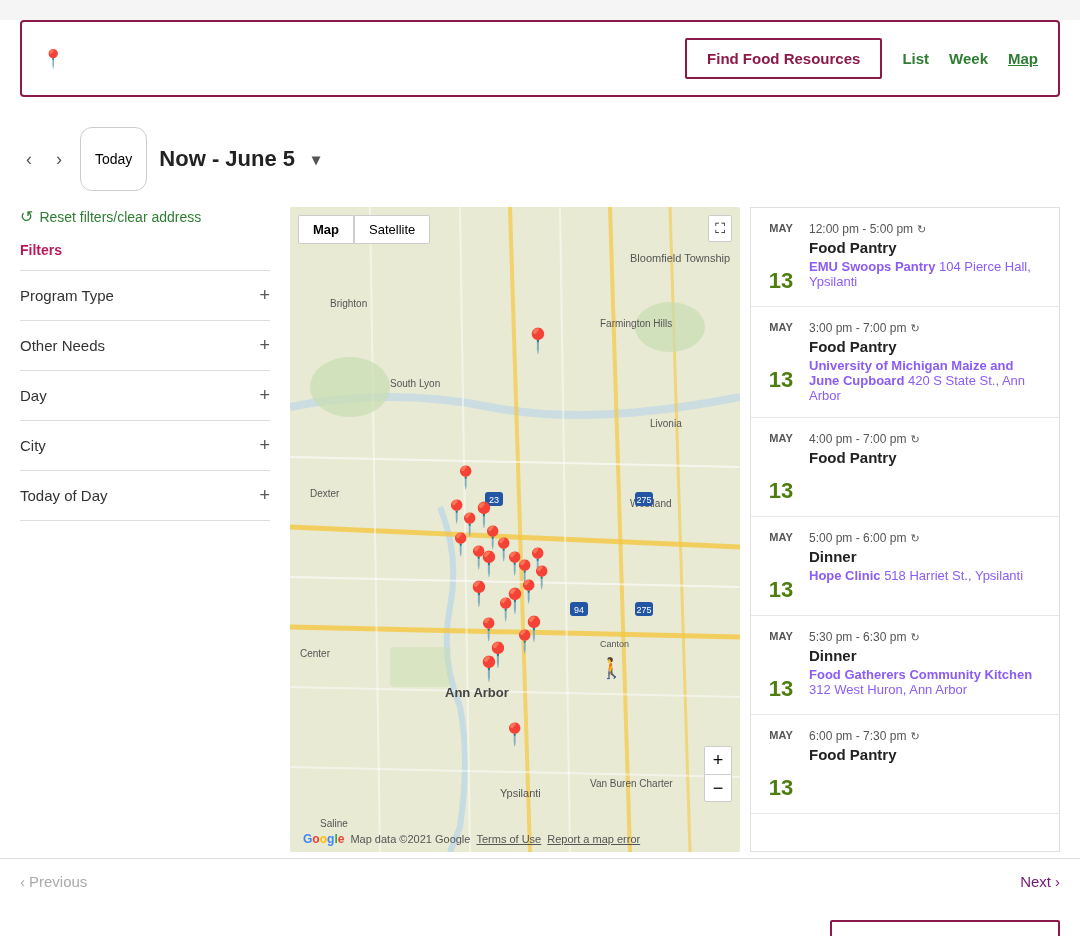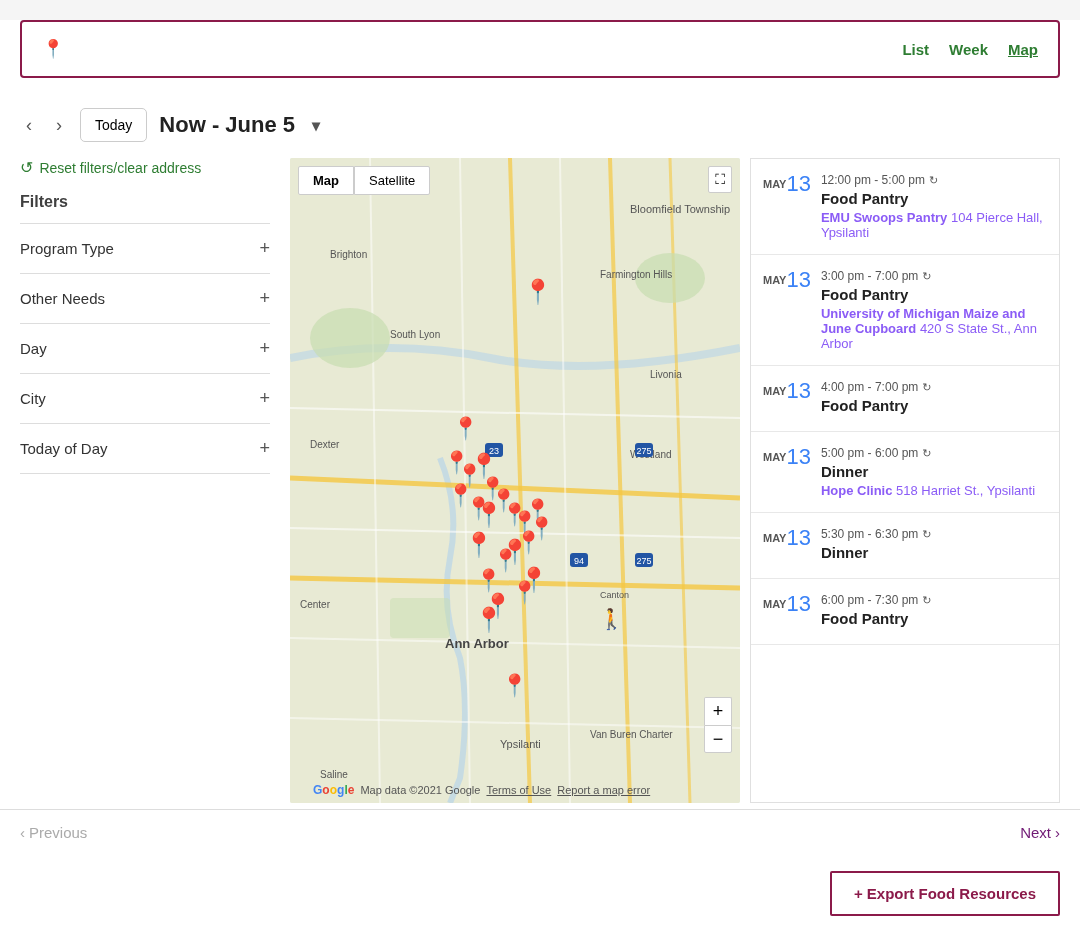--- a/index.html
+++ b/index.html
@@ -13,32 +13,32 @@
     .location-pin { color: #8b1a4a; font-size: 18px; }
     .search-input { border: none; outline: none; font-size: 15px; color: #888; width: 100%; background: transparent; }
     .header-actions { display: flex; align-items: center; gap: 20px; }
     .find-btn { border: 2px solid #8b1a4a; color: #8b1a4a; background: #fff; padding: 10px 20px; font-size: 15px; font-weight: 600; cursor: pointer; border-radius: 2px; }
     .view-btn { color: #2e7d32; font-size: 15px; font-weight: 600; cursor: pointer; background: none; border: none; }
     .view-btn.active { color: #2e7d32; text-decoration: underline; }
 
     
     .nav-bar { display: flex; align-items: center; gap: 12px; padding: 10px 20px 16px 20px; }
     .nav-arrow { background: none; border: none; font-size: 18px; color: #555; cursor: pointer; padding: 2px 6px; }
-    .today-btn { border: 1px solid #ccc; background: #fff; padding: 8px 14px; font-size: 14px; cursor: pointer; border-radius: 5px; }
+    .today-btn { border: 1px solid #ccc; background: #fff; padding: 23px 14px; font-size: 14px; cursor: pointer; border-radius: 12px; }
     .date-range { font-size: 22px; font-weight: 600; color: #222; display: flex; align-items: center; gap: 17px; }
     .date-range .chevron { font-size: 16px; color: #555; }
 
     
     .main-content { display: flex; gap: 0; padding: 0 20px; }
 
     
     .sidebar { width: 270px; flex-shrink: 0; padding-right: 20px; }
     .reset-filters { display: flex; align-items: center; gap: 6px; color: #2e7d32; font-size: 14px; font-weight: 500; cursor: pointer; margin-bottom: 16px; }
     .reset-icon { font-size: 16px; }
-    .filters-title { font-size: 16px; font-weight: 600; color: #404040; margin-bottom: 12px; }
+    .filters-title { font-size: 14px; font-weight: 600; color: #be185d; margin-bottom: 12px; }
     .filter-divider { border: none; border-top: 1px solid #ddd; margin: 0; }
     .filter-item { display: flex; align-items: center; justify-content: space-between; padding: 14px 0; border-bottom: 1px solid #ddd; cursor: pointer; }
     .filter-label { font-size: 15px; font-weight: 500; color: #333; }
     .filter-plus { font-size: 18px; color: #555; font-weight: 300; }
 
     
     .map-area { flex: 1; position: relative; }
     .map-container { width: 100%; height: 645px; position: relative; overflow: hidden; border-radius: 2px; background: #e8f0e8; }
 
     
@@ -50,33 +50,33 @@
     .map-tab:first-child { border-radius: 2px 0 0 2px; }
     .map-tab:last-child { border-radius: 0 2px 2px 0; }
 
     .map-expand-btn { position: absolute; top: 8px; right: 8px; background: #fff; border: 1px solid #ccc; padding: 4px 6px; cursor: pointer; z-index: 10; font-size: 14px; border-radius: 2px; }
 
     .map-zoom { position: absolute; bottom: 50px; right: 8px; display: flex; flex-direction: column; z-index: 10; }
     .zoom-btn { background: #fff; border: 1px solid #ccc; width: 28px; height: 28px; font-size: 18px; display: flex; align-items: center; justify-content: center; cursor: pointer; }
     .zoom-btn:first-child { border-radius: 2px 2px 0 0; border-bottom: none; }
     .zoom-btn:last-child { border-radius: 0 0 2px 2px; }
 
-    .map-footer { position: absolute; bottom: 6px; left: 23px; font-size: 11px; color: #555; display: flex; align-items: center; gap: 6px; }
+    .map-footer { position: absolute; bottom: 6px; left: 13px; font-size: 11px; color: #555; display: flex; align-items: center; gap: 6px; }
     .google-logo { font-size: 12px; font-weight: 700; }
     .google-logo span.g-blue { color: #4285F4; }
     .google-logo span.g-red { color: #EA4335; }
     .google-logo span.g-yellow { color: #FBBC05; }
     .google-logo span.g-green { color: #34A853; }
 
     
     .event-list { width: 310px; flex-shrink: 0; margin-left: 10px; height: 645px; overflow-y: auto; border: 1px solid #e0e0e0; }
     .event-item { display: flex; gap: 10px; padding: 14px 12px; border-bottom: 1px solid #e8e8e8; align-items: flex-start; }
-    .event-date { display: flex; flex-direction: row; align-items: center; min-width: 36px; }
+    .event-date { display: flex; flex-direction: column; align-items: center; min-width: 36px; }
     .event-month { font-size: 11px; font-weight: 700; color: #555; text-transform: uppercase; }
-    .event-day { font-size: 22px; font-weight: 400; color: #3b82f6; line-height: 1; }
+    .event-day { font-size: 22px; font-weight: 700; color: #4d7c0f; line-height: 1; margin-top: 36px; }
     .event-details { flex: 1; }
     .event-time { font-size: 12px; color: #555; display: flex; align-items: center; gap: 4px; margin-bottom: 3px; }
     .event-type { font-size: 15px; font-weight: 700; color: #222; margin-bottom: 3px; }
     .event-org { font-size: 13px; color: #8b5cf6; }
     .event-org strong { font-weight: 600; }
     .recur-icon { font-size: 11px; color: #555; }
 
     
     .pagination { display: flex; justify-content: space-between; align-items: center; padding: 14px 20px; border-top: 1px solid #ddd; margin-top: 6px; }
     .page-btn { display: flex; align-items: center; gap: 4px; background: none; border: none; font-size: 15px; color: #701a75; cursor: pointer; }
@@ -94,20 +94,21 @@
 </head>
 <body>
 
 <div class="page-wrapper">
 
   <div class="header">
     <div class="header-search">
       <span class="location-pin">📍</span>
     </div>
     <div class="header-actions">
+      <button class="find-btn">Find Food Resources</button>
       <button class="view-btn">List</button>
       <button class="view-btn">Week</button>
       <button class="view-btn active">Map</button>
     </div>
   </div>
 
   <div class="nav-bar">
     <button class="nav-arrow">‹</button>
     <button class="nav-arrow">›</button>
     <button class="today-btn">Today</button>
@@ -296,20 +297,21 @@
         </div>
       </div>
       <div class="event-item">
         <div class="event-date">
           <span class="event-month">MAY</span>
           <span class="event-day">13</span>
         </div>
         <div class="event-details">
           <div class="event-time">5:30 pm - 6:30 pm <span class="recur-icon">↻</span></div>
           <div class="event-type">Dinner</div>
+          <div class="event-org"><strong>Food Gatherers Community Kitchen</strong> 312 West Huron, Ann Arbor</div>
         </div>
       </div>
       <div class="event-item">
         <div class="event-date">
           <span class="event-month">MAY</span>
           <span class="event-day">13</span>
         </div>
         <div class="event-details">
           <div class="event-time">6:00 pm - 7:30 pm <span class="recur-icon">↻</span></div>
           <div class="event-type">Food Pantry</div>

